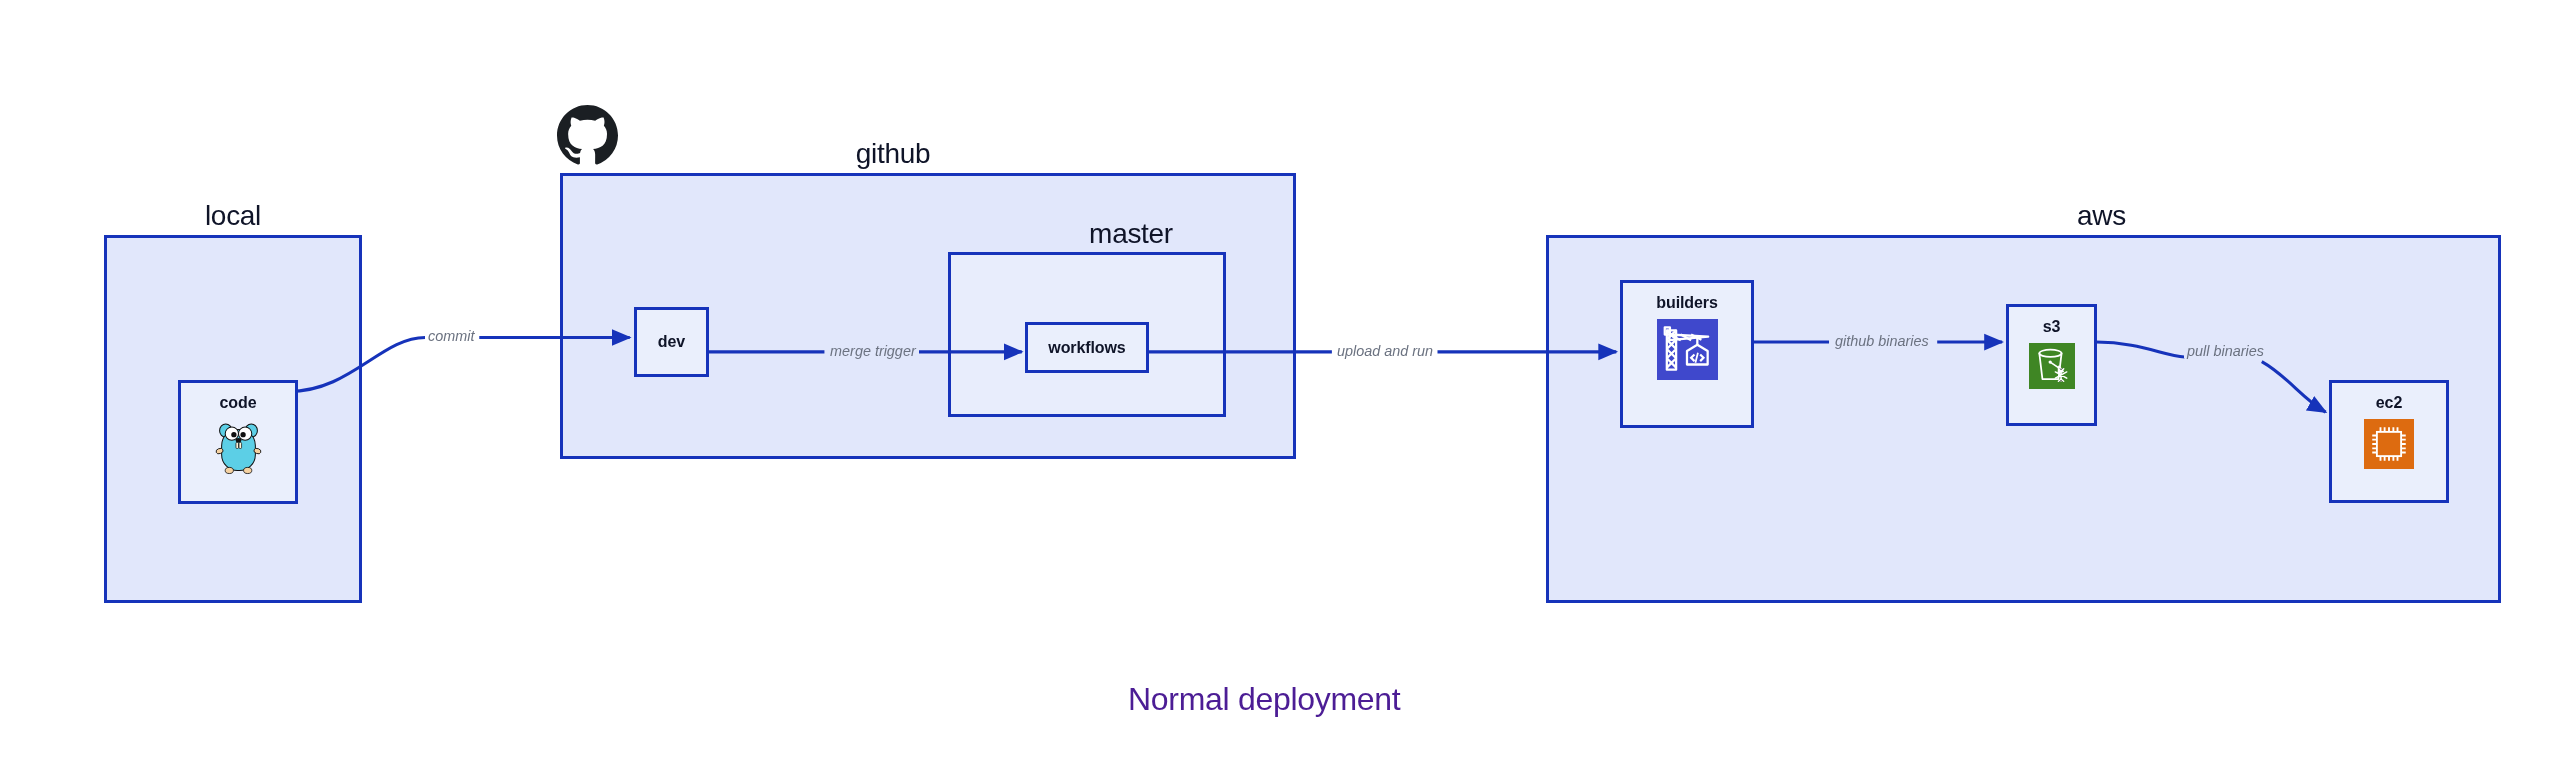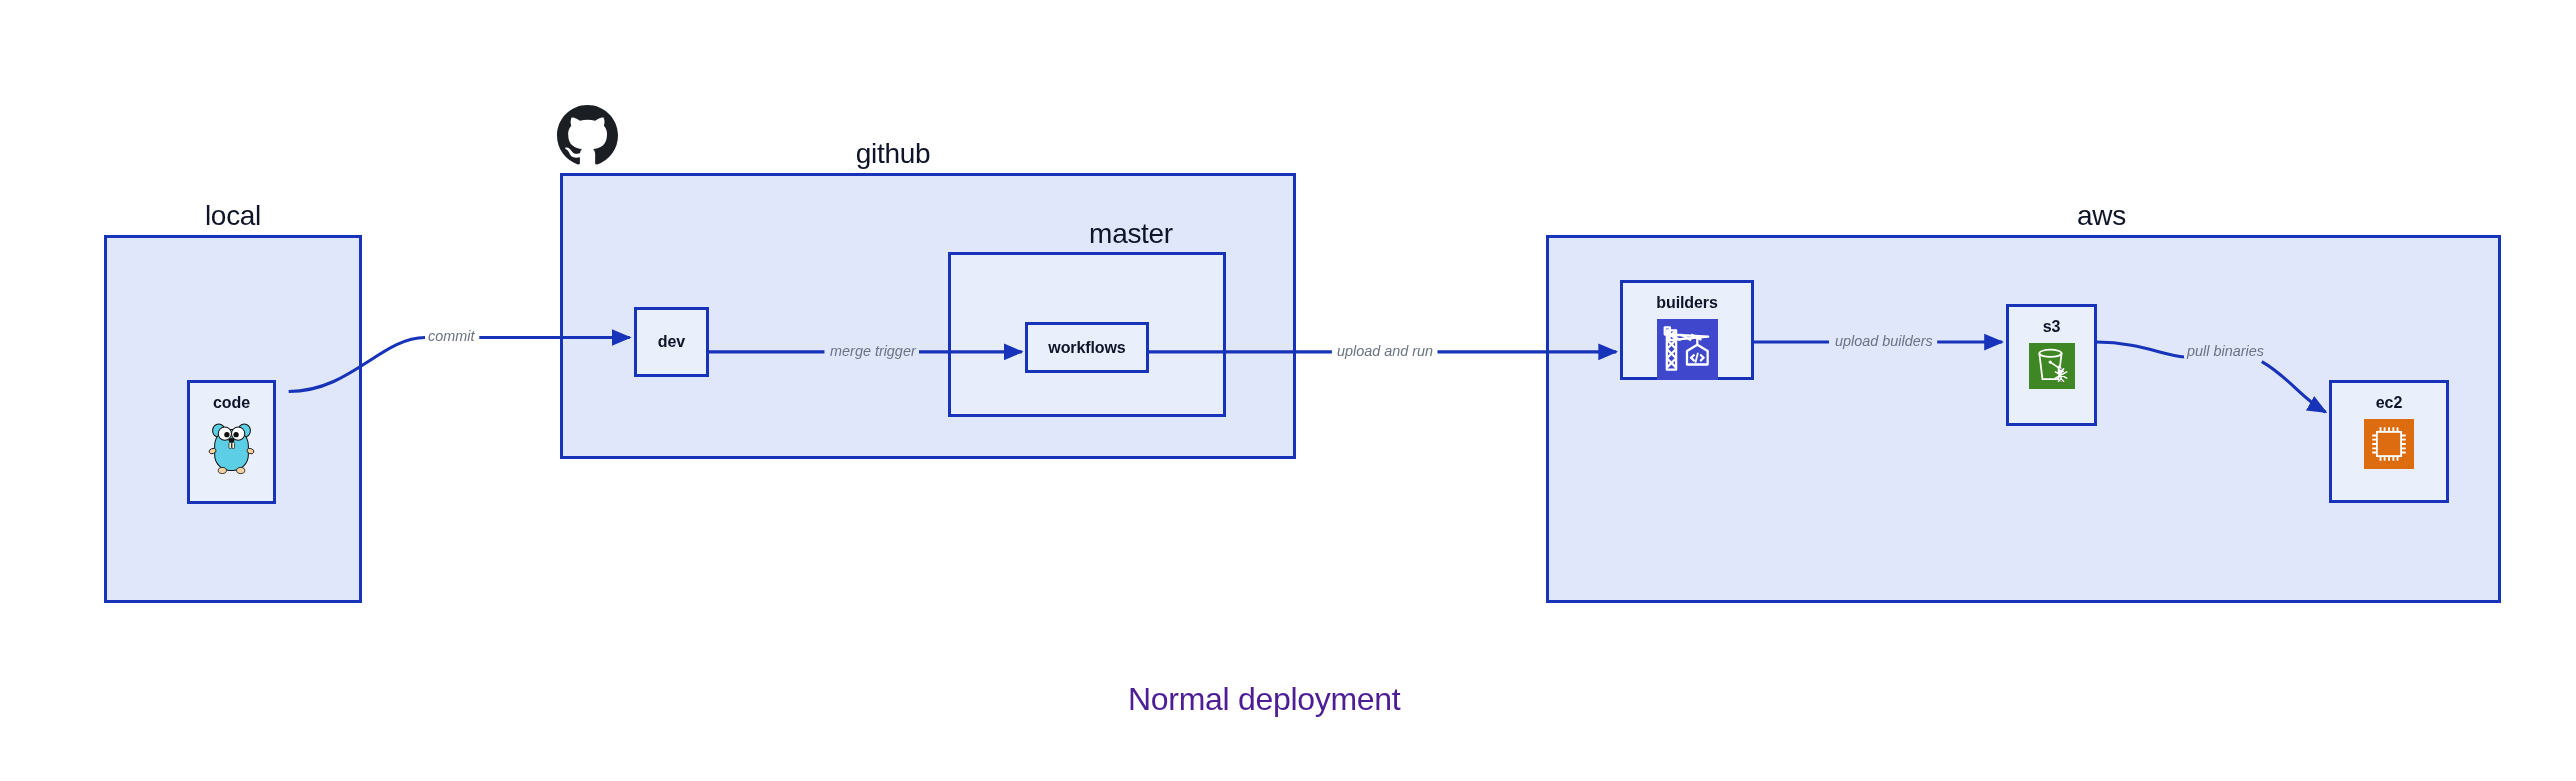--- a/index.html
+++ b/index.html
@@ -157,24 +157,24 @@
 
     <g>
       <path d="M4069,664 C 4150,664 4200,690 4240,693" fill="none" stroke="#1633ba" stroke-width="6"></path>
       <path d="M4390,702 C 4440,730 4470,775 4514,800" fill="none" stroke="#1633ba" stroke-width="6" marker-end="url(#arrowhead)"></path>
     </g>
   </svg>
 
   <div class="edge-label" id="edge-label-commit" style="left: 425px; top: 329px; padding: 0px 3.1px;">commit</div>
   <div class="edge-label on-blue" id="edge-label-merge-trigger" style="left: 827px; top: 344px; padding: 0px 3.1px;">merge trigger</div>
   <div class="edge-label" id="edge-label-upload-and-run" style="left: 1334px; top: 344px; padding: 0px 3.1px;">upload and run</div>
-  <div class="edge-label on-blue" id="edge-label-upload-binaries" style="left: 1832px; top: 334px; padding: 0px 3.1px;">upload builders</div>
+  <div class="edge-label on-blue" id="edge-label-upload-binaries" style="left: 1832px; top: 334px; padding: 0px 3.1px;">github binaries</div>
   <div class="edge-label on-blue" id="edge-label-pull-binaries" style="left: 2184px; top: 344px; padding: 0px 3.1px;">pull binaries</div>
 
-  <div class="node" id="node-code" style="left: 187px; top: 380px; width: 89px; height: 124px; padding-top: 11.3px;">
+  <div class="node" id="node-code" style="left: 178px; top: 380px; width: 120px; height: 124px; padding-top: 11.3px;">
     <div class="node-title">code</div>
     <div class="node-icon" style="margin-top: 7.2px;">
       <svg width="47" height="58" viewBox="0 0 92 112">
 
         <ellipse cx="21" cy="22" rx="12" ry="13" fill="#5ccfe6" stroke="#101010" stroke-width="2"></ellipse>
         <ellipse cx="71" cy="22" rx="12" ry="13" fill="#5ccfe6" stroke="#101010" stroke-width="2"></ellipse>
 
         <rect x="13" y="20" width="66" height="80" rx="31" fill="#5ccfe6" stroke="#101010" stroke-width="2"></rect>
 
         <ellipse cx="9" cy="62" rx="7" ry="5" fill="#f6d2a2" stroke="#101010" stroke-width="1.6" transform="rotate(-20 9 62)"></ellipse>
@@ -197,21 +197,21 @@
   </div>
 
   <div class="node plain" id="node-dev" style="left: 634px; top: 307px; width: 75px; height: 70px;">
     <div class="node-title">dev</div>
   </div>
 
   <div class="node plain" id="node-workflows" style="left: 1025px; top: 322px; width: 124px; height: 51px;">
     <div class="node-title">workflows</div>
   </div>
 
-  <div class="node" id="node-builders" style="left: 1620px; top: 280px; width: 134px; height: 100px; padding-top: 11.3px;">
+  <div class="node" id="node-builders" style="left: 1620px; top: 280px; width: 134px; height: 148px; padding-top: 11.3px;">
     <div class="node-title">builders</div>
     <div class="node-icon" style="margin-top: 7.2px;">
       <svg width="61" height="61" viewBox="0 0 118 118">
         <rect x="0" y="0" width="118" height="118" fill="#3f48cc"></rect>
         <g fill="none" stroke="#ffffff" stroke-width="4.4" stroke-linejoin="round">
 
           <rect x="19" y="22" width="18" height="76"></rect>
           <path d="M19,22 L37,40 M37,22 L19,40 M19,40 L37,58 M37,40 L19,58 M19,58 L37,76 M37,58 L19,76 M19,76 L37,94 M37,76 L19,94"></path>
 
           <rect x="15" y="16" width="10" height="14"></rect>

